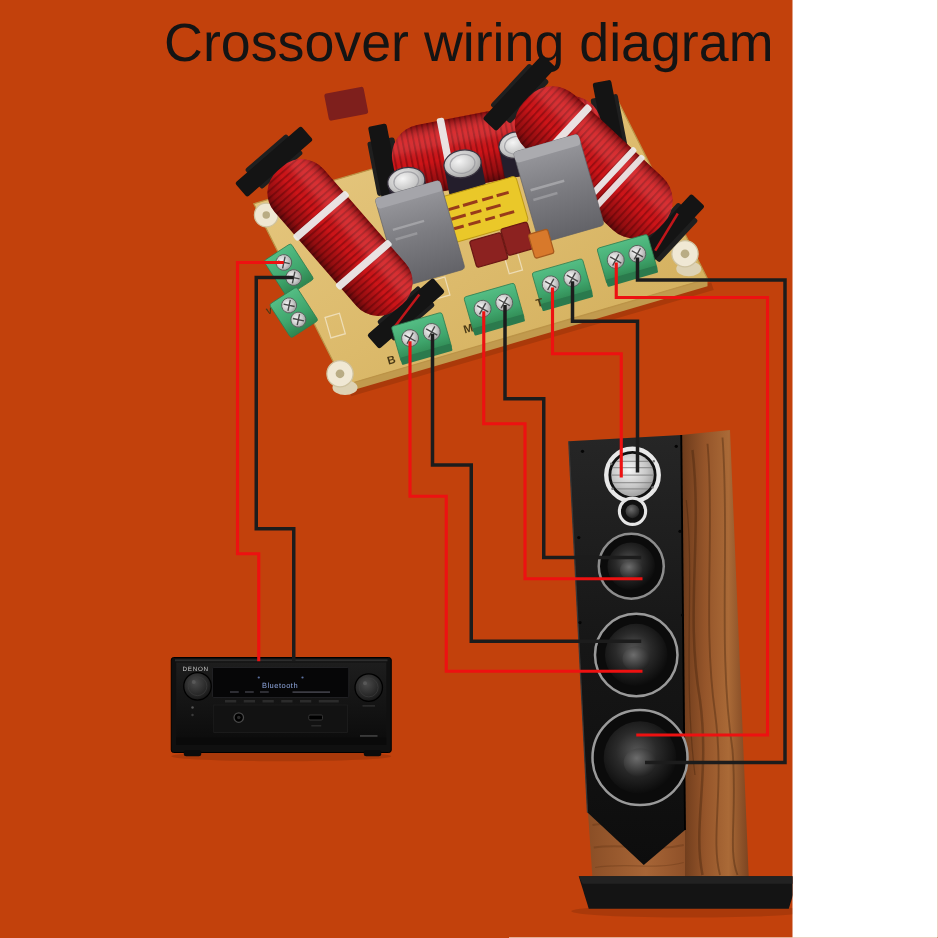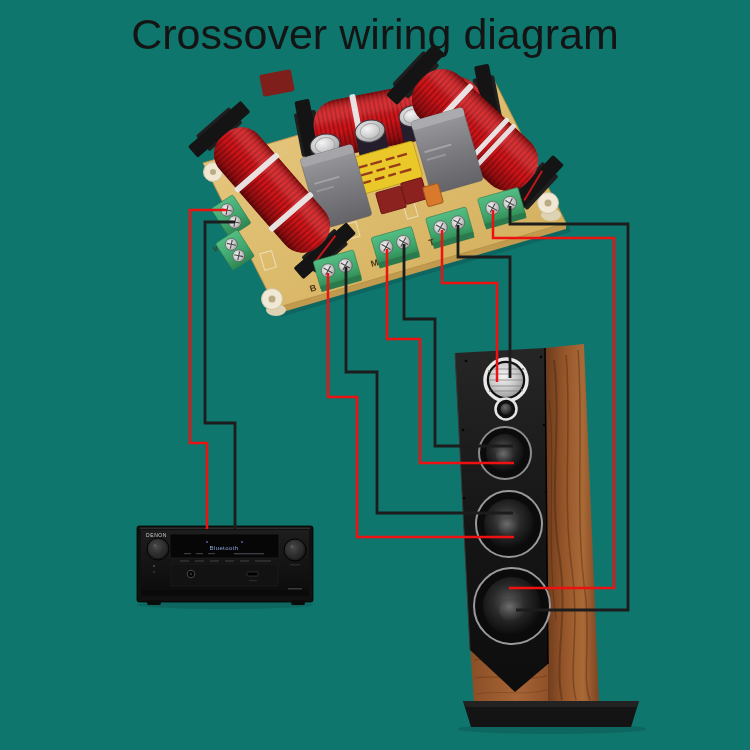--- a/index.html
+++ b/index.html
@@ -1,16 +1,16 @@
 <!DOCTYPE html>
 <html><head>
 <meta charset="utf-8">
 <style>
   html,body{margin:0;padding:0;background:#ffffff;}
-  #stage{position:relative;width:750px;height:750px;background:#0f766e;overflow:hidden;
+  #stage{position:relative;width:634px;height:750px;background:#c2410c;overflow:hidden;
          font-family:"Liberation Sans", sans-serif;}
   svg{display:block;}
   .title-text{font-family:"Liberation Sans", sans-serif;font-size:43px;font-weight:400;fill:#141414;}
   .silk{font-family:"Liberation Sans", sans-serif;font-weight:700;fill:#493916;}
   .brand-text{font-family:"Liberation Sans", sans-serif;font-size:5px;letter-spacing:.6px;fill:#c9c9c9;}
   .bt-text{font-family:"Liberation Sans", sans-serif;font-size:6px;fill:#8ea6dd;letter-spacing:.4px;}
 </style>
 </head>
 <body>
 

